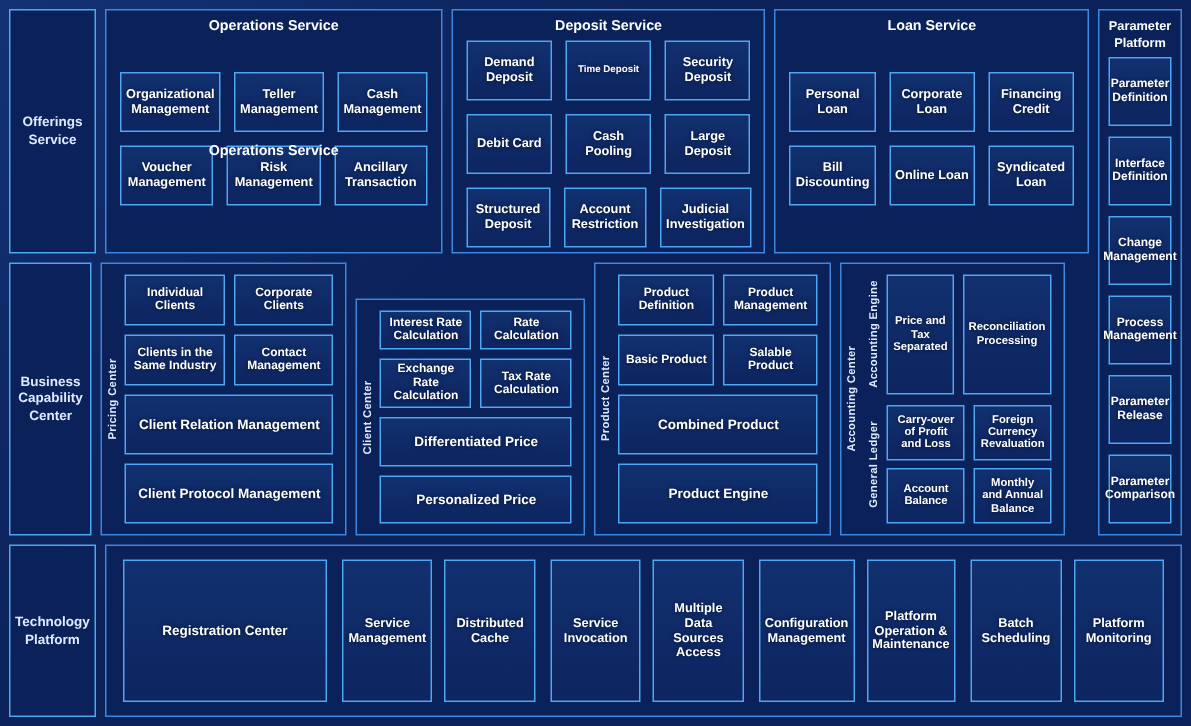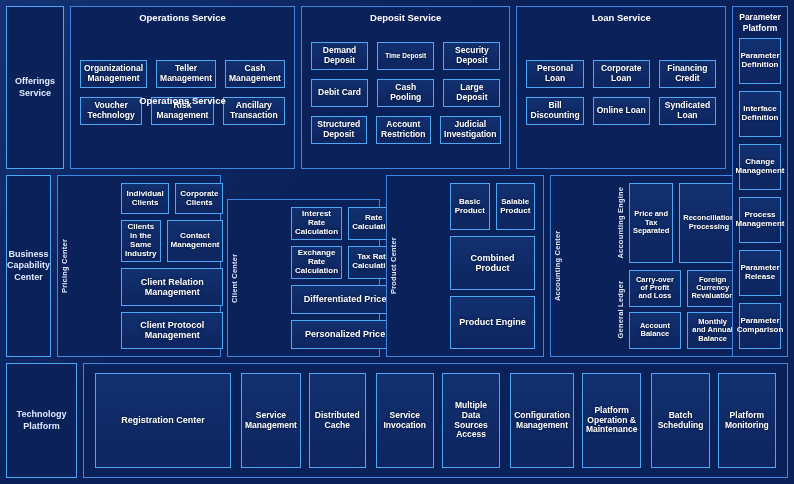--- a/index.html
+++ b/index.html
@@ -63,56 +63,56 @@
   
   .row1{display:flex;gap:6px;height:163px;}
   .r1-side{width:58px;}
   .svc{flex:1;display:flex;flex-direction:column;}
   .svc .body{
     flex:1;display:flex;flex-direction:column;
     justify-content:center;gap:9px;padding:4px 9px 10px 9px;
     position:relative;
   }
   .svc .line{display:flex;gap:9px;}
-  .svc .line .card{flex:1;height:28px;font-size:8.5px;}
+  .svc .line .card{flex:1;height:40px;font-size:8.5px;}
   .dupe-title{
     position:absolute;left:0;right:0;top:72px;
     text-align:center;color:#ffffff;font-weight:bold;font-size:9.5px;
     pointer-events:none;
   }
   .param-col{width:56px;display:flex;flex-direction:column;}
   .param-col .ptitle{
     text-align:center;color:#ffffff;font-weight:bold;font-size:8.5px;
     line-height:1.3;padding:5px 2px 2px 2px;
   }
 
   
   .row2{display:flex;gap:6px;height:182px;}
   .r2-side{width:58px;}
   .r2-main{flex:1;display:flex;gap:6px;}
   .ctr{border:1px solid #3f86e0;background:#0b2159;box-sizing:border-box;
-       display:flex;padding:4px 4px 4px 2px;gap:48px;}
+       display:flex;padding:4px 4px 4px 2px;}
   .ctr .inner{flex:1;display:flex;flex-direction:column;gap:6px;padding:3px 4px;}
   .ctr .pair{display:flex;gap:6px;flex:1;}
   .ctr .pair .card{flex:1;font-size:8px;}
   .ctr .wide{flex:1;font-size:9px;}
   .ctr-pricing{width:164px;}
   .ctr-client{width:153px;margin-top:24px;}
   .ctr-product{width:158px;}
   .ctr-acct{flex:1;}
   .acct-inner{flex:1;display:flex;flex-direction:column;gap:7px;padding:3px 4px;}
   .acct-block{flex:1;display:flex;gap:3px;}
   .acct-block .vsub{width:12px;}
   .acct-grid{flex:1;display:flex;flex-direction:column;gap:5px;}
   .acct-grid .pair{display:flex;gap:6px;flex:1;}
   .acct-grid .pair .card{flex:1;font-size:7.5px;}
 
   
   .row3{display:flex;gap:6px;flex:1;}
-  .r3-side{width:71px;}
+  .r3-side{width:58px;}
   .r3-main{flex:1;border:1px solid #3f86e0;background:#0b2159;
            box-sizing:border-box;display:flex;gap:10px;padding:9px 11px;}
   .reg{width:136px;font-size:9px;}
   .tp-cols{flex:1;display:flex;gap:10px;}
   .tp-col{flex:1;display:flex;flex-direction:row;gap:8px;}
   .tp-col .card{flex:1;font-size:8.5px;}
 </style>
 </head>
 <body>
 
@@ -124,21 +124,21 @@
 
     <div class="group svc">
       <div class="grouptitle">Operations Service</div>
       <div class="body">
         <div class="line">
           <div class="card">Organizational Management</div>
           <div class="card">Teller Management</div>
           <div class="card">Cash Management</div>
         </div>
         <div class="line">
-          <div class="card">Voucher Technology</div>
+          <div class="card">Voucher Management</div>
           <div class="card">Risk Management</div>
           <div class="card">Ancillary Transaction</div>
         </div>
         <div class="dupe-title">Operations Service</div>
       </div>
     </div>
 
     <div class="group svc">
       <div class="grouptitle">Deposit Service</div>
       <div class="body">
@@ -223,20 +223,24 @@
             <div class="card">Tax Rate Calculation</div>
           </div>
           <div class="card wide">Differentiated Price</div>
           <div class="card wide">Personalized Price</div>
         </div>
       </div>
 
       <div class="ctr ctr-product">
         <div class="vlabel">Product Center</div>
         <div class="inner">
+          <div class="pair">
+            <div class="card">Product Definition</div>
+            <div class="card">Product Management</div>
+          </div>
           <div class="pair">
             <div class="card">Basic Product</div>
             <div class="card">Salable Product</div>
           </div>
           <div class="card wide">Combined Product</div>
           <div class="card wide">Product Engine</div>
         </div>
       </div>
 
       <div class="ctr ctr-acct">

